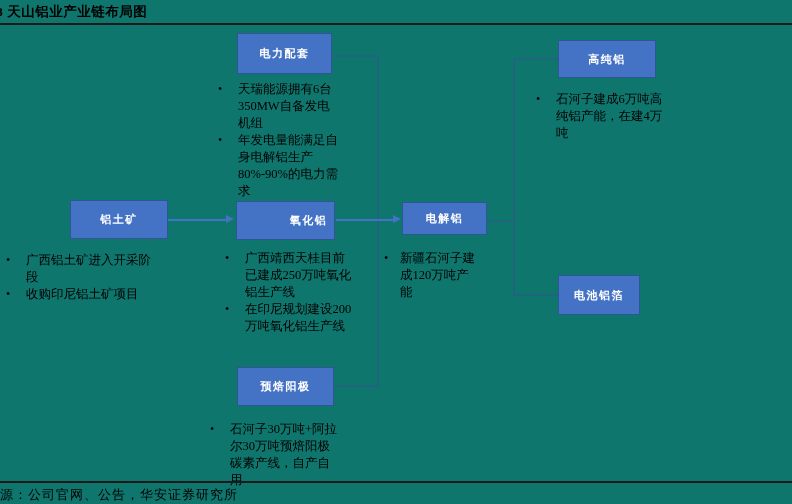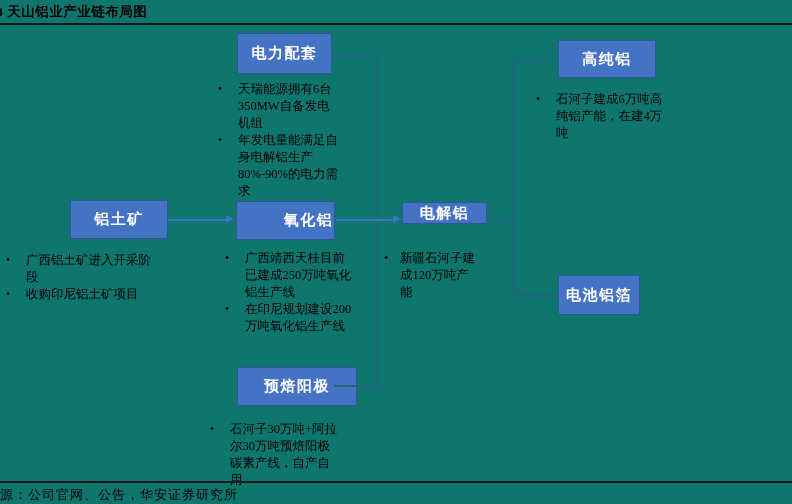--- a/index.html
+++ b/index.html
@@ -13,30 +13,30 @@
   }
   .rule{position:absolute;left:0;width:792px;height:2px;background:#1a1a1a;}
   .rule.top{top:23px;}
   .rule.bottom{top:481px;height:1.5px;}
   .source{
     position:absolute;left:0;top:486px;font-size:13px;letter-spacing:1px;white-space:nowrap;
   }
   .node{
     position:absolute;background:#4472C4;border:1px solid #2F5597;
     display:flex;align-items:center;justify-content:center;
-    color:#fff;font-weight:bold;font-size:15px;letter-spacing:1.5px;
+    color:#fff;font-weight:bold;font-size:11px;letter-spacing:1.5px;
     box-sizing:border-box;
   }
   .n-power{left:237px;top:33px;width:95px;height:41px;}
   .n-bauxite{left:70px;top:200px;width:98px;height:39px;justify-content:center;}
   .n-alumina{left:236px;top:201px;width:99px;height:39px;padding-left:46px;}
-  .n-electro{left:402px;top:202px;width:85px;height:22px;}
+  .n-electro{left:402px;top:202px;width:85px;height:33px;}
   .n-high{left:558px;top:40px;width:98px;height:38px;}
   .n-foil{left:558px;top:275px;width:82px;height:40px;}
-  .n-anode{left:237px;top:367px;width:120px;height:39px;}
+  .n-anode{left:237px;top:367px;width:97px;height:39px;}
   .conn{position:absolute;background:#21647F;}
   .arrowline{position:absolute;height:2px;background:#4472C4;}
   .arrowhead{
     position:absolute;width:0;height:0;
     border-left:8px solid #4472C4;border-top:4.5px solid transparent;border-bottom:4.5px solid transparent;
   }
   .notes{
     position:absolute;margin:0;padding:0;list-style:none;
     font-size:12.5px;line-height:17px;color:#000;
   }

